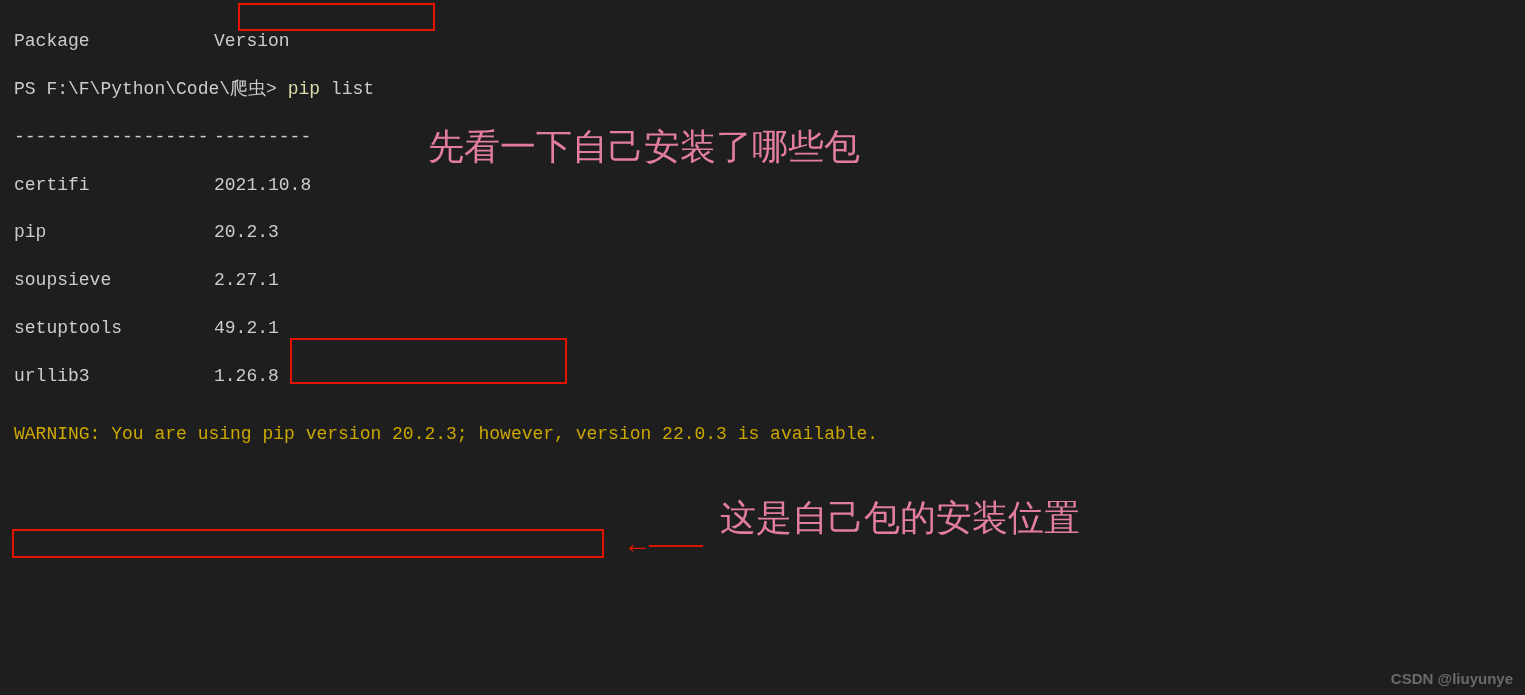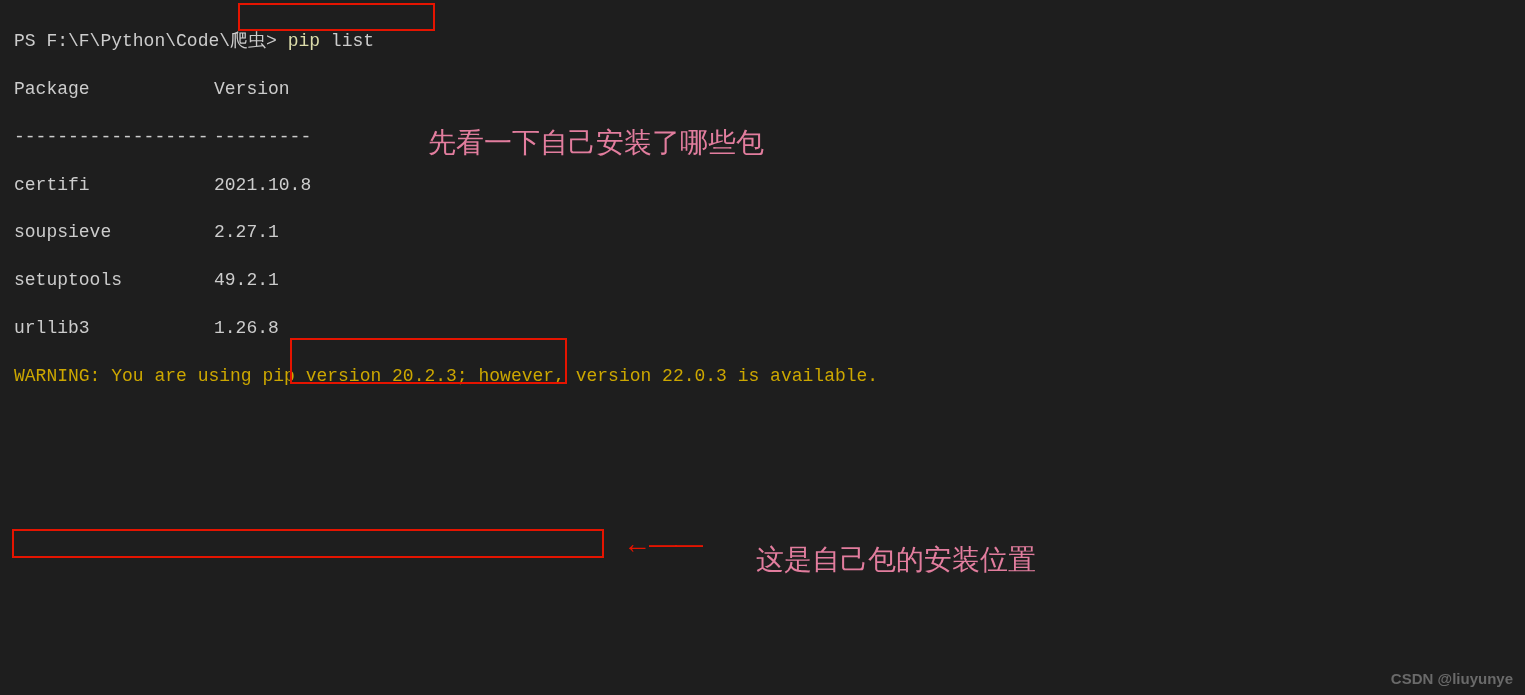--- a/index.html
+++ b/index.html
@@ -14,28 +14,28 @@
     overflow: hidden;
     position: relative;
   }
   .terminal {
     padding: 6px 14px;
     line-height: 1.33;
     white-space: pre;
   }
   .line { display: block; }
   .cmd-yellow { color: #dcdcaa; }
-  .warn { color: #cca700; }
+  .warn { color: #cca700; margin-top: 10px; }
   .pkg-col { display: inline-block; width: 200px; }
   
   .anno {
     position: absolute;
     color: #e27d9e;
     font-family: "KaiTi", "STKaiti", serif;
-    font-size: 28px;
+    font-size: 36px;
     line-height: 1.1;
     pointer-events: none;
     text-align: right;
   }
   .arrow {
     position: absolute;
     color: #e51400;
     font-size: 28px;
     pointer-events: none;
     font-family: sans-serif;
@@ -75,24 +75,25 @@
     width: 588px;
     height: 25px;
     border: 2px solid #e51400;
     pointer-events: none;
   }
 </style>
 </head>
 <body>
 
 <div class="terminal">
+<span class="line"><span class="pkg-col">Package</span><span>Version</span></span>
 <span class="line"><span>PS </span><span>F:\F\Python\Code\爬虫</span><span>&gt; </span><span class="cmd-yellow">pip</span><span> list</span></span>
-<span class="line"><span class="pkg-col">Package</span><span>Version</span></span>
 <span class="line"><span class="pkg-col">------------------</span><span>---------</span></span>
 <span class="line"><span class="pkg-col">certifi</span><span>2021.10.8</span></span>
+<span class="line"><span class="pkg-col">pip</span><span>20.2.3</span></span>
 <span class="line"><span class="pkg-col">soupsieve</span><span>2.27.1</span></span>
 <span class="line"><span class="pkg-col">setuptools</span><span>49.2.1</span></span>
 <span class="line"><span class="pkg-col">urllib3</span><span>1.26.8</span></span>
 <span class="line warn">WARNING: You are using pip version 20.2.3; however, version 22.0.3 is available.</span>
 
 
 
 
 
 
@@ -103,15 +104,15 @@
 
 
 </div>
 
 <div class="hl-box1"></div>
 <div class="hl-box2"></div>
 <div class="hl-box3"></div>
 
 <div class="anno" style="top:128px; left:428px;">先看一下自己安装了哪些包</div>
 <div class="arrow" style="top:528px; left:623px;">←——</div>
-<div class="anno" style="top:545px; left:720px;margin-left:36px;">这是自己包的安装位置</div>
+<div class="anno" style="top:499px; left:720px;">这是自己包的安装位置</div>
 
 <div class="watermark">CSDN @liuyunye</div>
 
 </body></html>

